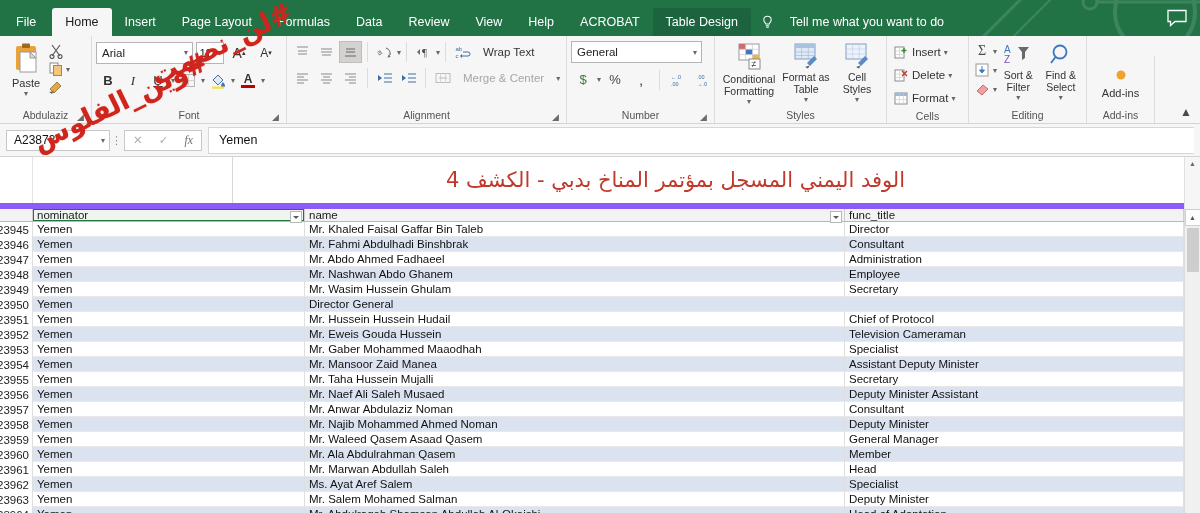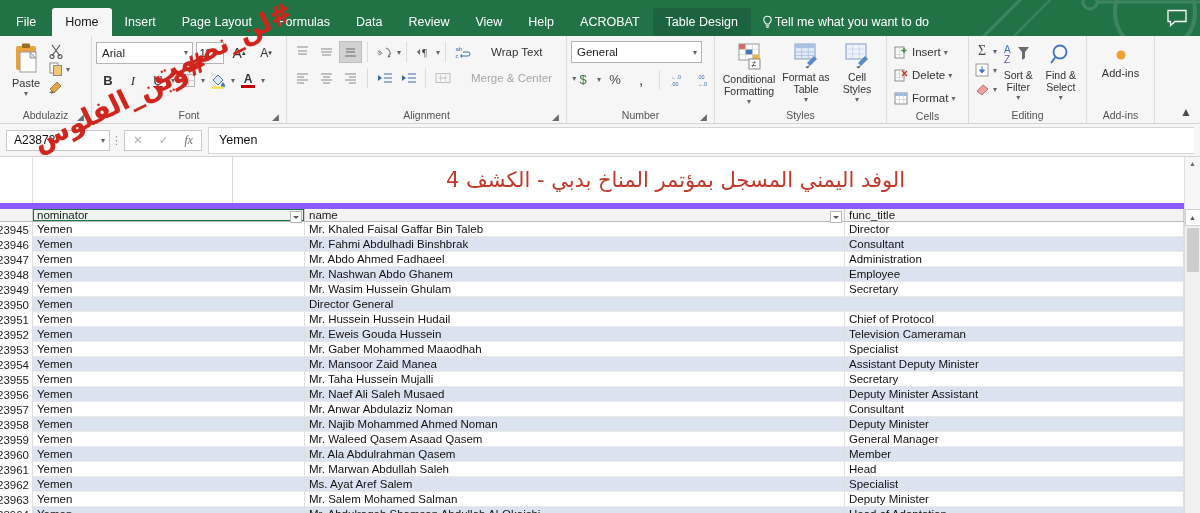--- a/index.html
+++ b/index.html
@@ -42,21 +42,21 @@
     border-top-left-radius: 3px;
     border-top-right-radius: 3px;
   }
   .tab.contextual {
     background: #1c6340;
     color: #ffffff;
     border-top-left-radius: 3px;
     border-top-right-radius: 3px;
   }
   .tellme {
-    display: flex; align-items: center; gap: 1px;
+    display: flex; align-items: center; gap: 16px;
     height: 28px; padding-left: 10px;
     color: #ffffff; font-size: 12.5px; white-space: nowrap;
   }
   .bulb { width: 13px; height: 15px; flex: none; }
   .comment-btn {
     position: absolute; right: 12px; top: 8px;
     width: 22px; height: 20px;
   }
 
   
@@ -126,21 +126,21 @@
   .algrow { display: flex; align-items: center; gap: 1px; }
   .algrow.r2 { margin-top: 4px; }
   .abtn {
     width: 23px; height: 22px;
     display: flex; align-items: center; justify-content: center;
     cursor: default;
   }
   .abtn.sel { background: #d4d2d0; border: 1px solid #c0bebc; }
   .vsep { width: 1px; height: 20px; background: #dcdcdc; margin: 0 4px; }
   .textbtn {
-    display: flex; align-items: center; gap: 20px;
+    display: flex; align-items: center; gap: 12px;
     height: 22px; padding: 0 4px;
     font-size: 11.5px; color: #333; white-space: nowrap; cursor: default;
   }
   .textbtn.dim { color: #a6a6a6; }
 
   
   .numrow2 { display: flex; align-items: center; gap: 2px; margin-top: 5px; }
 
   
   .formulabar {
@@ -721,21 +721,21 @@
           </svg>
           <span class="lbl" style="font-size:10.5px;">Find &amp; Select</span>
           <span class="cv">▾</span>
         </div>
       </div>
       <div class="rgroup-label">
         <span>Editing</span>
       </div>
     </div>
 
-    <div class="rgroup" style="width:68px;">
+    <div class="rgroup" style="width:68px;margin-top:20px;">
       <div class="rgroup-body" style="justify-content:center;">
         <div class="bigbtn" style="width:56px;padding-top:8px;">
           <svg width="16" height="16" viewBox="0 0 16 16">
             <circle cx="8" cy="6" r="4.5" fill="#f0a22e"></circle>
           </svg>
           <span class="lbl">Add-ins</span>
         </div>
       </div>
       <div class="rgroup-label">
         <span>Add-ins</span>

